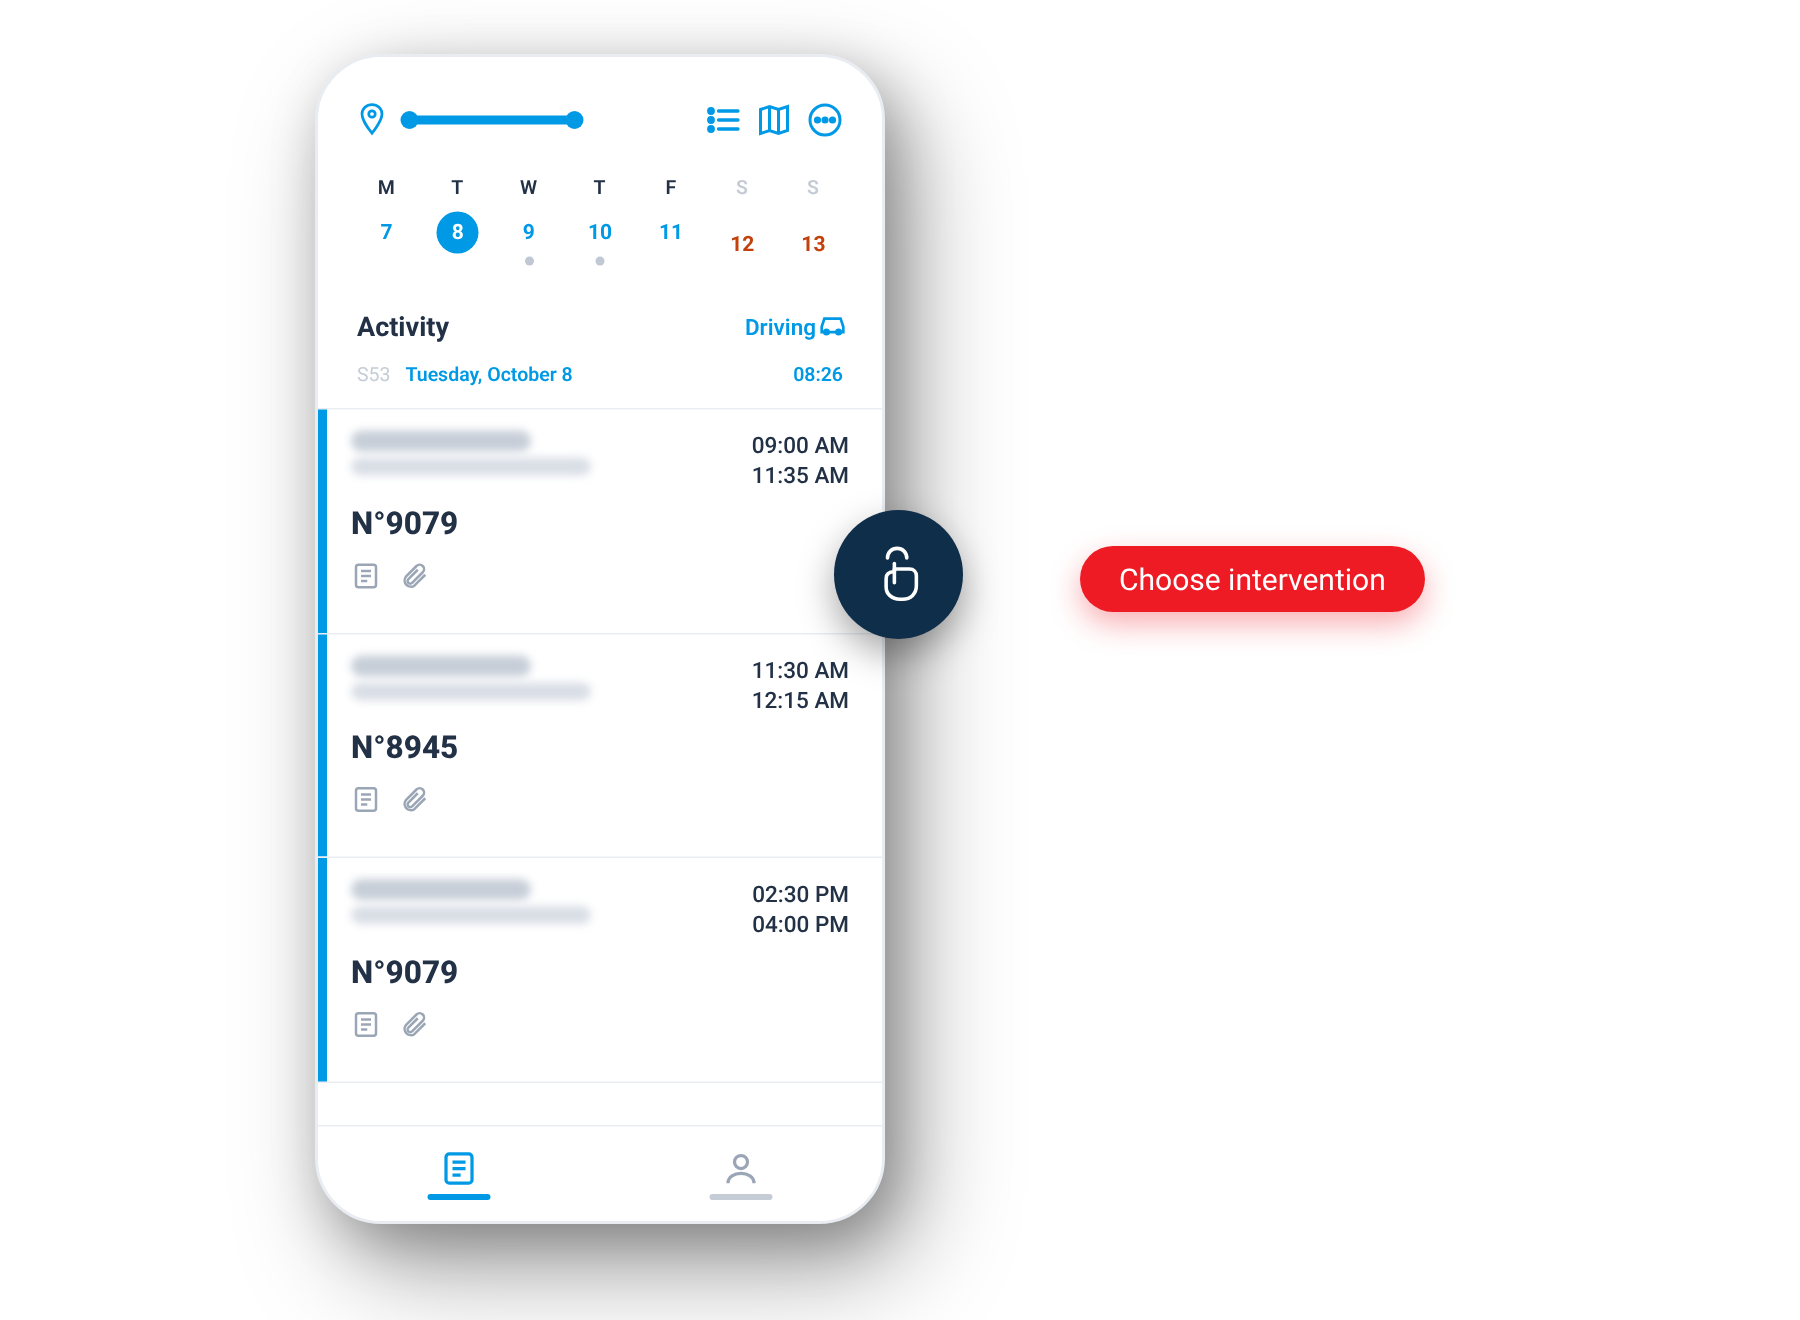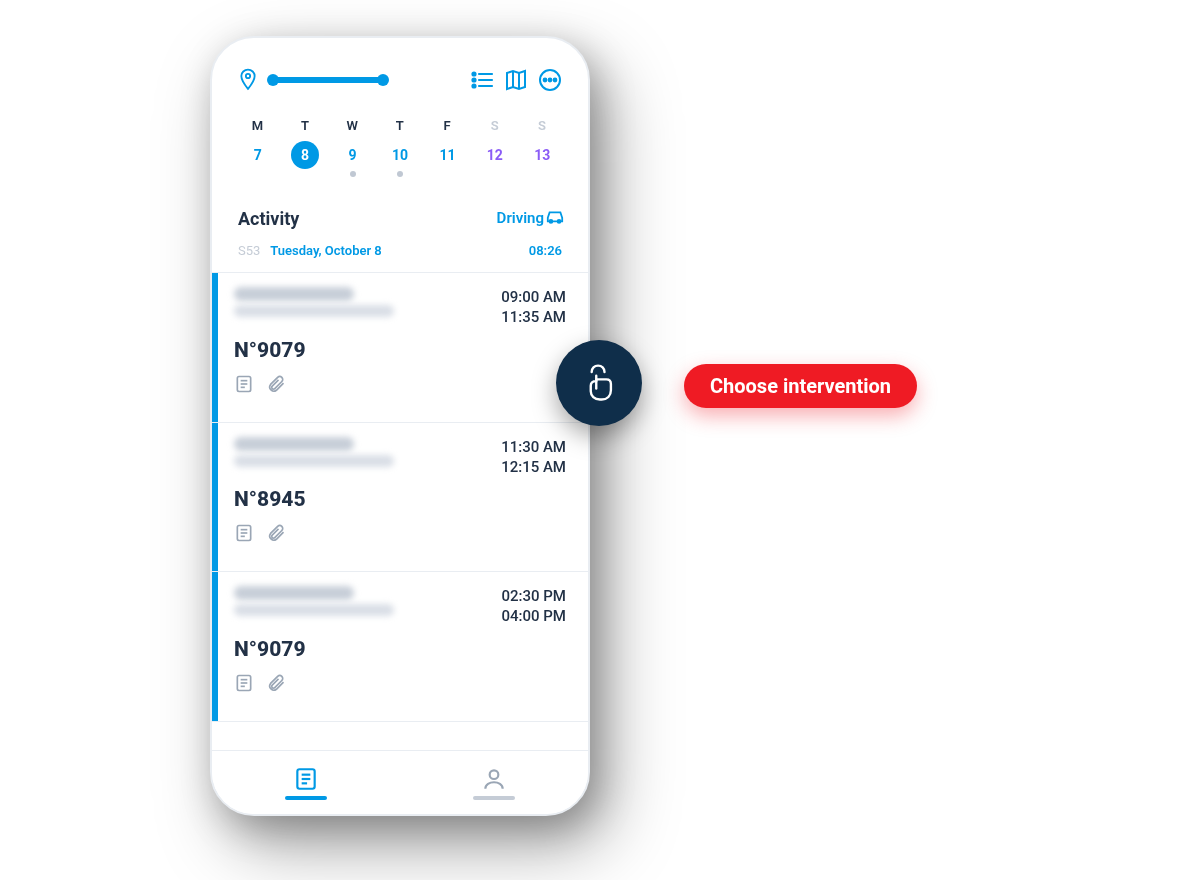--- a/index.html
+++ b/index.html
@@ -43,21 +43,21 @@
     font-weight: 600;
     letter-spacing: .5px;
   }
   .days .dow { font-size: 13px; color: #223146; }
   .days .dow.weekend { color: #c5ccd6; }
   .nums {
     display: grid; grid-template-columns: repeat(7, 1fr);
     padding: 6px 22px 0 22px; text-align: center;
   }
   .nums .cell { height: 32px; display:flex; align-items:center; justify-content:center; color:#0099e5; font-weight:700; font-size:14px; }
-  .nums .cell.weekend { color:#8b5cf6; }
+  .nums .cell.weekend { color:#c2410c;align-items:flex-end; }
   .nums .cell.selected span { background:#0099e5; color:#fff; width:28px; height:28px; border-radius:50%; display:flex; align-items:center; justify-content:center; }
   .dots { display:grid; grid-template-columns: repeat(7,1fr); padding: 0 22px 10px 22px; }
   .dots > div { height:10px; display:flex; justify-content:center; }
   .dots .dot::before { content:""; width:6px; height:6px; background:#c0c8d3; border-radius:50%; }
 
   
   .activity-hdr {
     display:flex; align-items:center; justify-content:space-between;
     padding: 16px 22px 6px 26px;
   }
@@ -105,22 +105,22 @@
   
   .tap-badge {
     position:absolute; left:556px; top:340px; width:86px; height:86px;
     background:#0f2e4a; border-radius:50%;
     display:flex; align-items:center; justify-content:center;
     box-shadow: 0 10px 24px rgba(0,0,0,0.35);
   }
   .tap-badge svg { width:44px; height:44px; }
 
   .callout {
-    position:absolute; left:684px; top:364px;
-    background:#ef1b24; color:#fff; font-size:20px; font-weight:700;
+    position:absolute; left:720px; top:364px;
+    background:#ef1b24; color:#fff; font-size:20px; font-weight:400;
     padding:10px 26px; border-radius:22px;
     box-shadow:0 8px 20px rgba(239,27,36,0.35);
     white-space:nowrap;
   }
 </style>
 </head>
 <body>
 
 <div class="stage">
 

